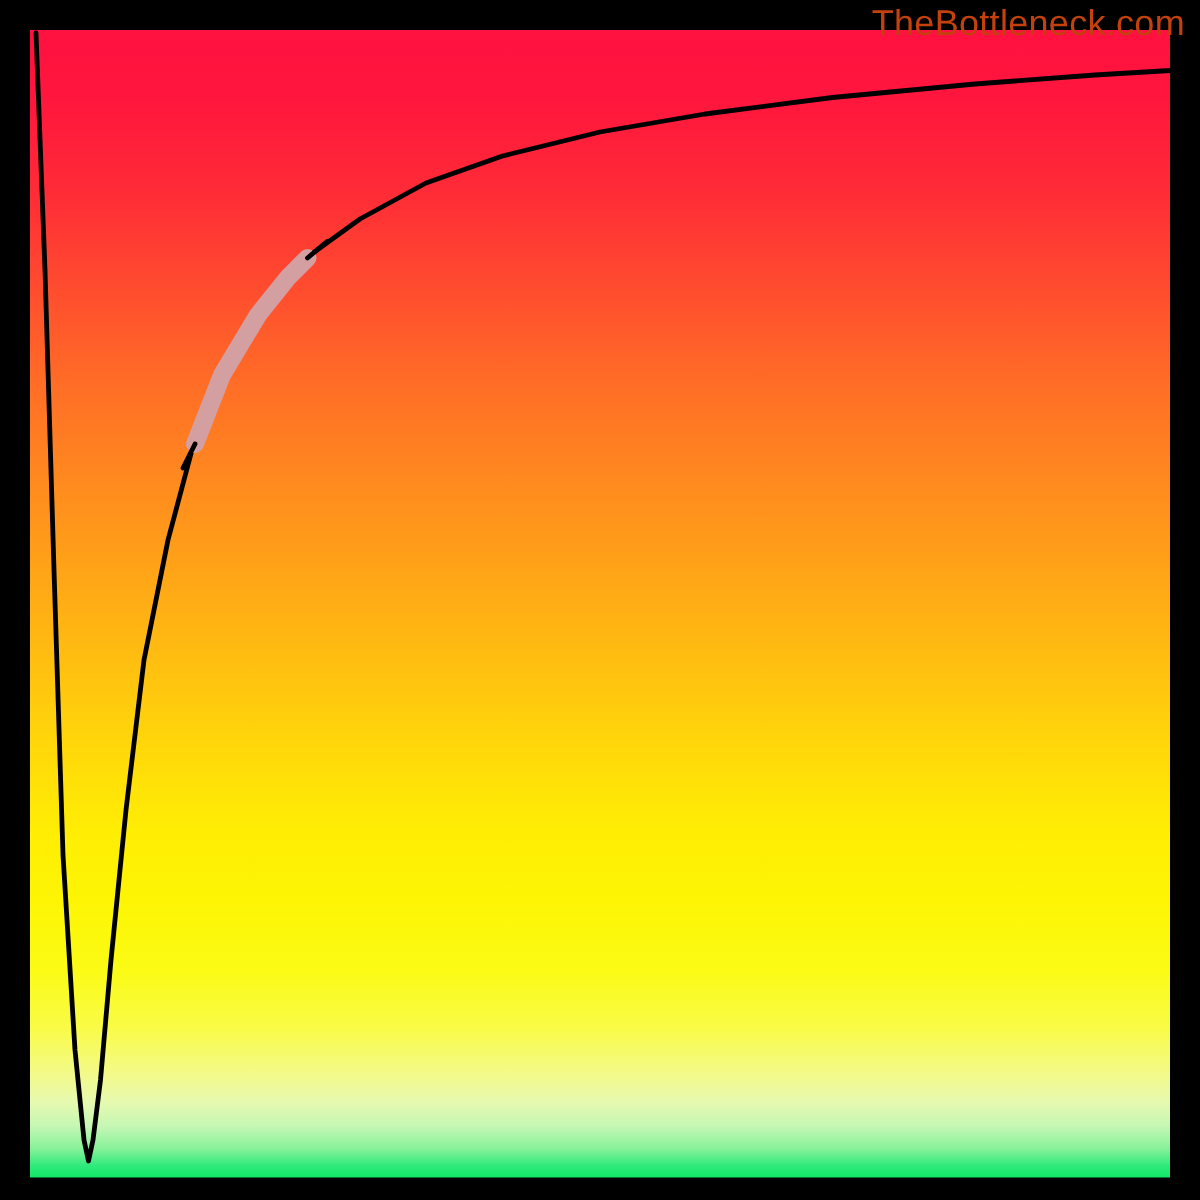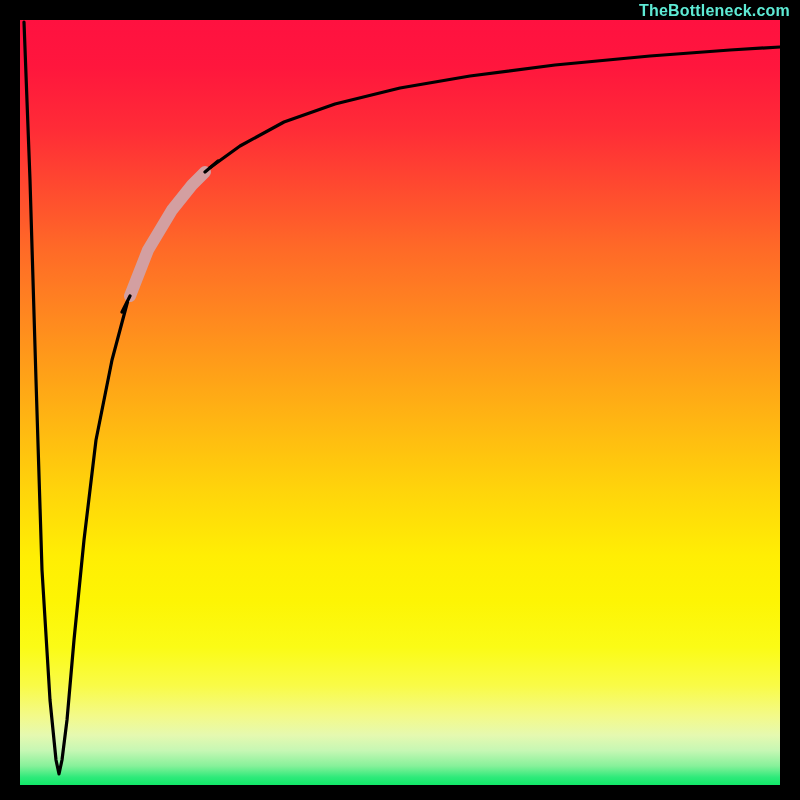--- a/index.html
+++ b/index.html
@@ -51,23 +51,23 @@
     position: absolute;
     left: 0;
     top: 0;
     width: 800px;
     height: 800px;
   }
   .watermark {
     position: absolute;
     top: 2px;
     right: 10px;
-    color: #5eead4;
-    font-size: 16px;
-    font-weight: 700;
+    color: #c2410c;
+    font-size: 24px;
+    font-weight: 400;
     letter-spacing: 0.2px;
     user-select: none;
   }
 </style>
 </head>
 <body>
 
 <div class="frame">
   <div class="plot-area"></div>
 

